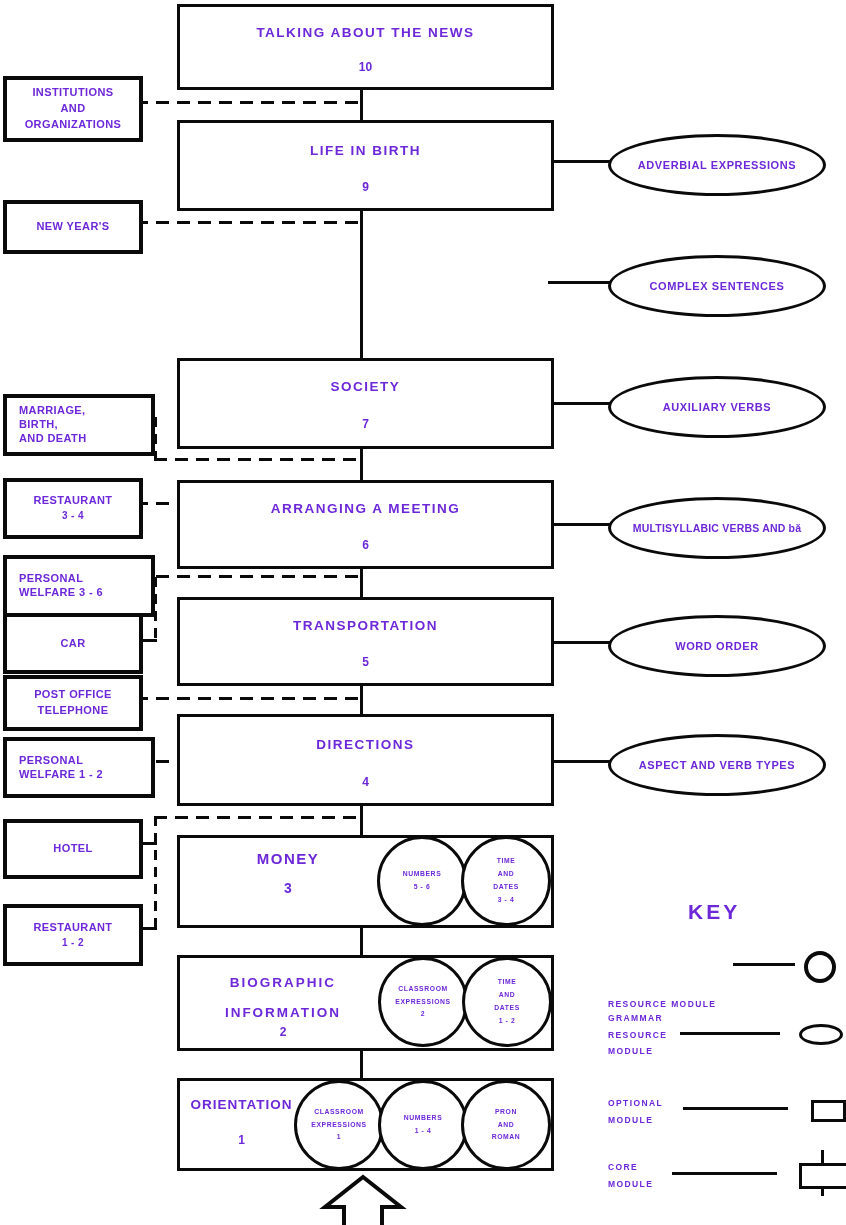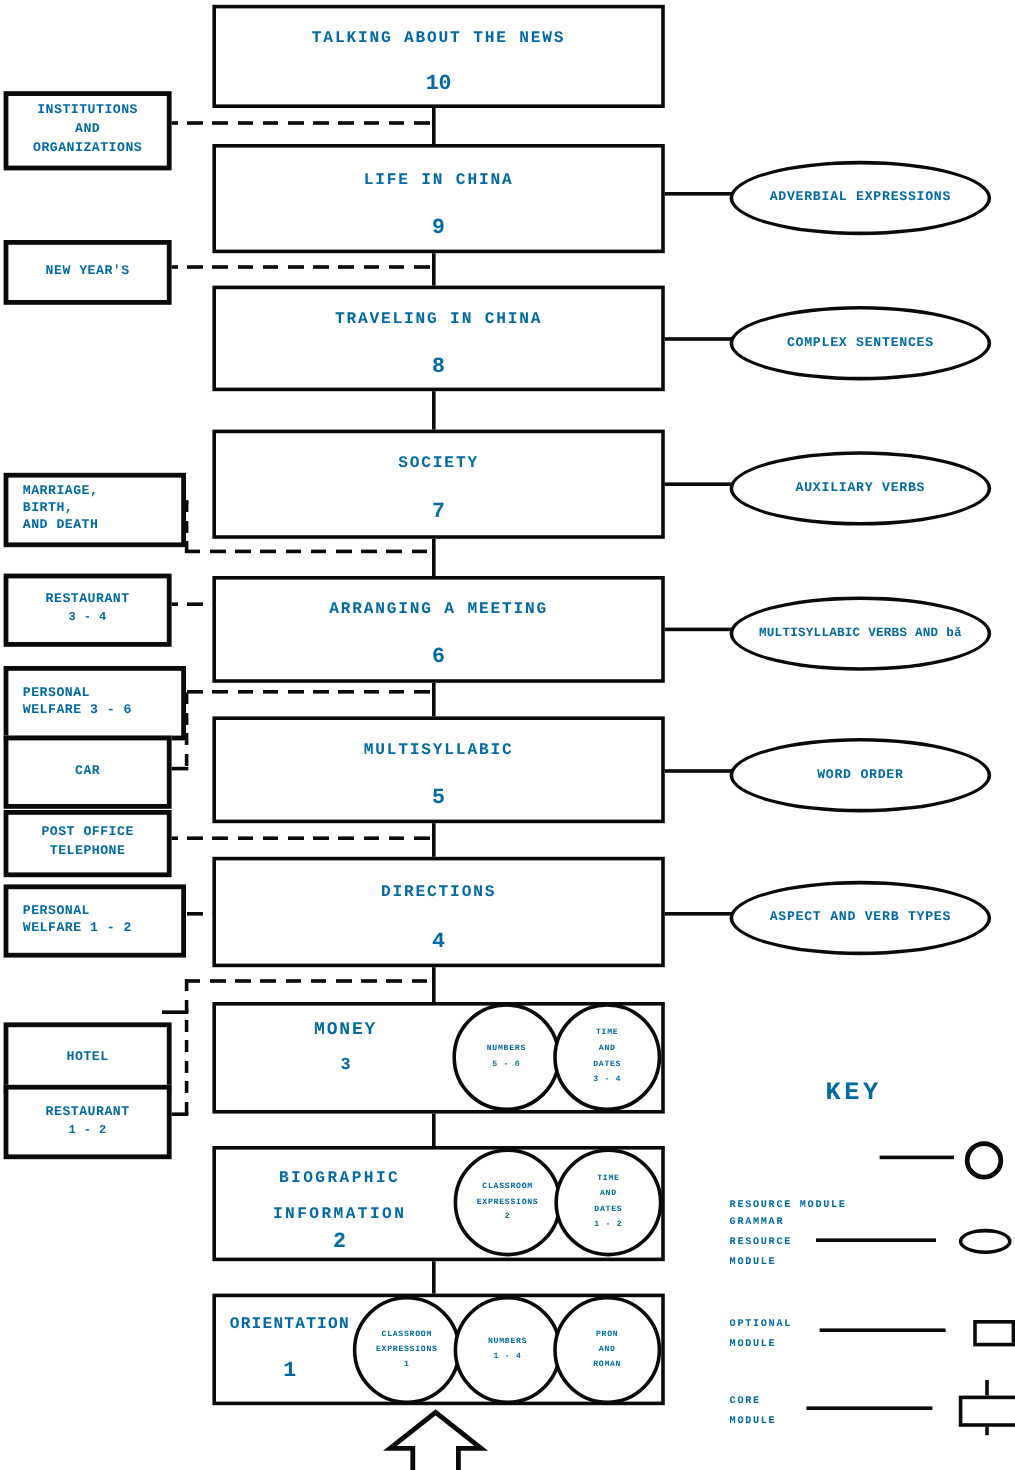--- a/index.html
+++ b/index.html
@@ -1,29 +1,29 @@
 <!DOCTYPE html>
 <html><head>
 <meta charset="utf-8">
 <style>
   html,body{margin:0;padding:0;background:#ffffff;}
   #page{position:relative;width:846px;height:1225px;background:#ffffff;overflow:hidden;
-        font-family:Liberation Mono, monospace;color:#0369a1;}
+        font-family:Liberation Sans, sans-serif;color:#6d28d9;}
   .abs{position:absolute;box-sizing:border-box;}
   
   .hline{position:absolute;height:3px;background:#0a0a0a;z-index:1;}
   .vline{position:absolute;width:3px;background:#0a0a0a;z-index:1;}
   .hdash{position:absolute;height:3px;z-index:1;
          background:repeating-linear-gradient(90deg,#0a0a0a 0 13px,transparent 13px 21px);}
   .vdash{position:absolute;width:3px;z-index:1;
          background:repeating-linear-gradient(180deg,#0a0a0a 0 10px,transparent 10px 17px);}
   
   .core-box{position:absolute;left:177px;width:371px;border:3px solid #0a0a0a;background:#fff;z-index:2;}
   .core-title{position:absolute;left:0;width:100%;text-align:center;font-size:13.5px;font-weight:700;letter-spacing:1.5px;}
-  .core-num{position:absolute;left:0;width:100%;text-align:center;font-size:18px;font-weight:700;}
+  .core-num{position:absolute;left:0;width:100%;text-align:center;font-size:12px;font-weight:700;}
   .opt-box{position:absolute;left:3px;width:132px;border:4px solid #0a0a0a;background:#fff;z-index:2;
            display:flex;flex-direction:column;justify-content:center;align-items:center;
            font-size:11px;font-weight:700;letter-spacing:0.4px;line-height:1.45;text-align:center;}
   .opt-left{align-items:flex-start;text-align:left;padding-left:12px;}
   .gram-ellipse{position:absolute;left:608px;width:212px;height:56px;border:3px solid #0a0a0a;border-radius:50%;
            background:#fff;z-index:2;display:flex;justify-content:center;align-items:center;
            font-size:11px;font-weight:700;letter-spacing:0.6px;text-align:center;}
   .res-circle{position:absolute;width:84px;height:84px;border:3px solid #0a0a0a;border-radius:50%;background:#fff;
            z-index:3;display:flex;flex-direction:column;justify-content:center;align-items:center;
            font-size:6.8px;font-weight:700;letter-spacing:0.6px;line-height:1.9;text-align:center;}
@@ -62,37 +62,33 @@
   <div class="hline" style="left:135px;top:842px;width:22px;"></div>
   <div class="hline" style="left:135px;top:927px;width:22px;"></div>
   <div class="vdash" style="left:154px;top:816px;height:114px;"></div>
   <div class="hdash" style="left:154px;top:816px;width:208px;"></div>
 
   <div class="core-box" style="top:4px;height:80px;">
     <div class="core-title" style="top:18px;">TALKING ABOUT THE NEWS</div>
     <div class="core-num" style="top:53px;">10</div>
   </div>
   <div class="core-box" style="top:120px;height:85px;">
-    <div class="core-title" style="top:20px;">LIFE IN CHINA</div>
+    <div class="core-title" style="top:20px;">LIFE IN BIRTH</div>
     <div class="core-num" style="top:57px;">9</div>
-  </div>
-  <div class="core-box" style="top:238px;height:82px;">
-    <div class="core-title" style="top:18px;">TRAVELING IN CHINA</div>
-    <div class="core-num" style="top:55px;">8</div>
   </div>
   <div class="core-box" style="top:358px;height:85px;">
     <div class="core-title" style="top:18px;">SOCIETY</div>
     <div class="core-num" style="top:56px;">7</div>
   </div>
   <div class="core-box" style="top:480px;height:83px;">
     <div class="core-title" style="top:18px;">ARRANGING A MEETING</div>
     <div class="core-num" style="top:55px;">6</div>
   </div>
   <div class="core-box" style="top:597px;height:83px;">
-    <div class="core-title" style="top:18px;">MULTISYLLABIC</div>
+    <div class="core-title" style="top:18px;">TRANSPORTATION</div>
     <div class="core-num" style="top:55px;">5</div>
   </div>
   <div class="core-box" style="top:714px;height:86px;">
     <div class="core-title" style="top:20px;">DIRECTIONS</div>
     <div class="core-num" style="top:58px;">4</div>
   </div>
   <div class="core-box" style="top:835px;height:87px;">
     <div class="core-title" style="left:28px;top:12px;width:160px;font-size:15px;">MONEY</div>
     <div class="core-num" style="left:28px;top:42px;width:160px;font-size:14px;">3</div>
   </div>
@@ -166,21 +162,21 @@
     <div>CAR</div>
   </div>
   <div class="opt-box" style="top:675px;height:48px;">
     <div>POST OFFICE</div>
     <div>TELEPHONE</div>
   </div>
   <div class="opt-box opt-left" style="top:737px;height:53px;line-height:1.25;">
     <div>PERSONAL</div>
     <div>WELFARE  1 - 2</div>
   </div>
-  <div class="opt-box" style="top:852px;height:52px;">
+  <div class="opt-box" style="top:819px;height:52px;">
     <div>HOTEL</div>
   </div>
   <div class="opt-box" style="top:904px;height:54px;">
     <div>RESTAURANT</div>
     <div style="font-size:10px;">1 - 2</div>
   </div>
 
   <div class="gram-ellipse" style="top:255px;">COMPLEX SENTENCES</div>
   <div class="gram-ellipse" style="top:134px;">ADVERBIAL EXPRESSIONS</div>
   <div class="gram-ellipse" style="top:376px;">AUXILIARY VERBS</div>

